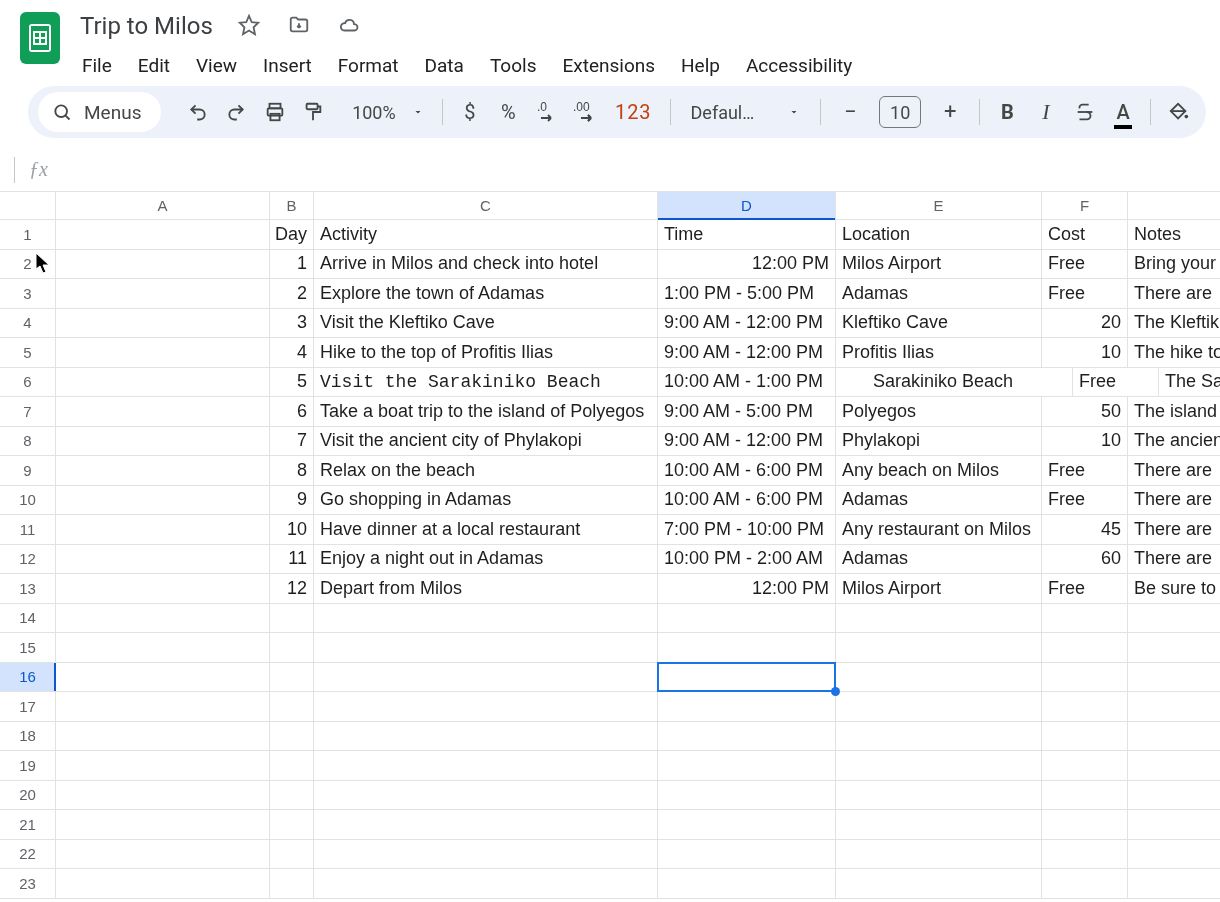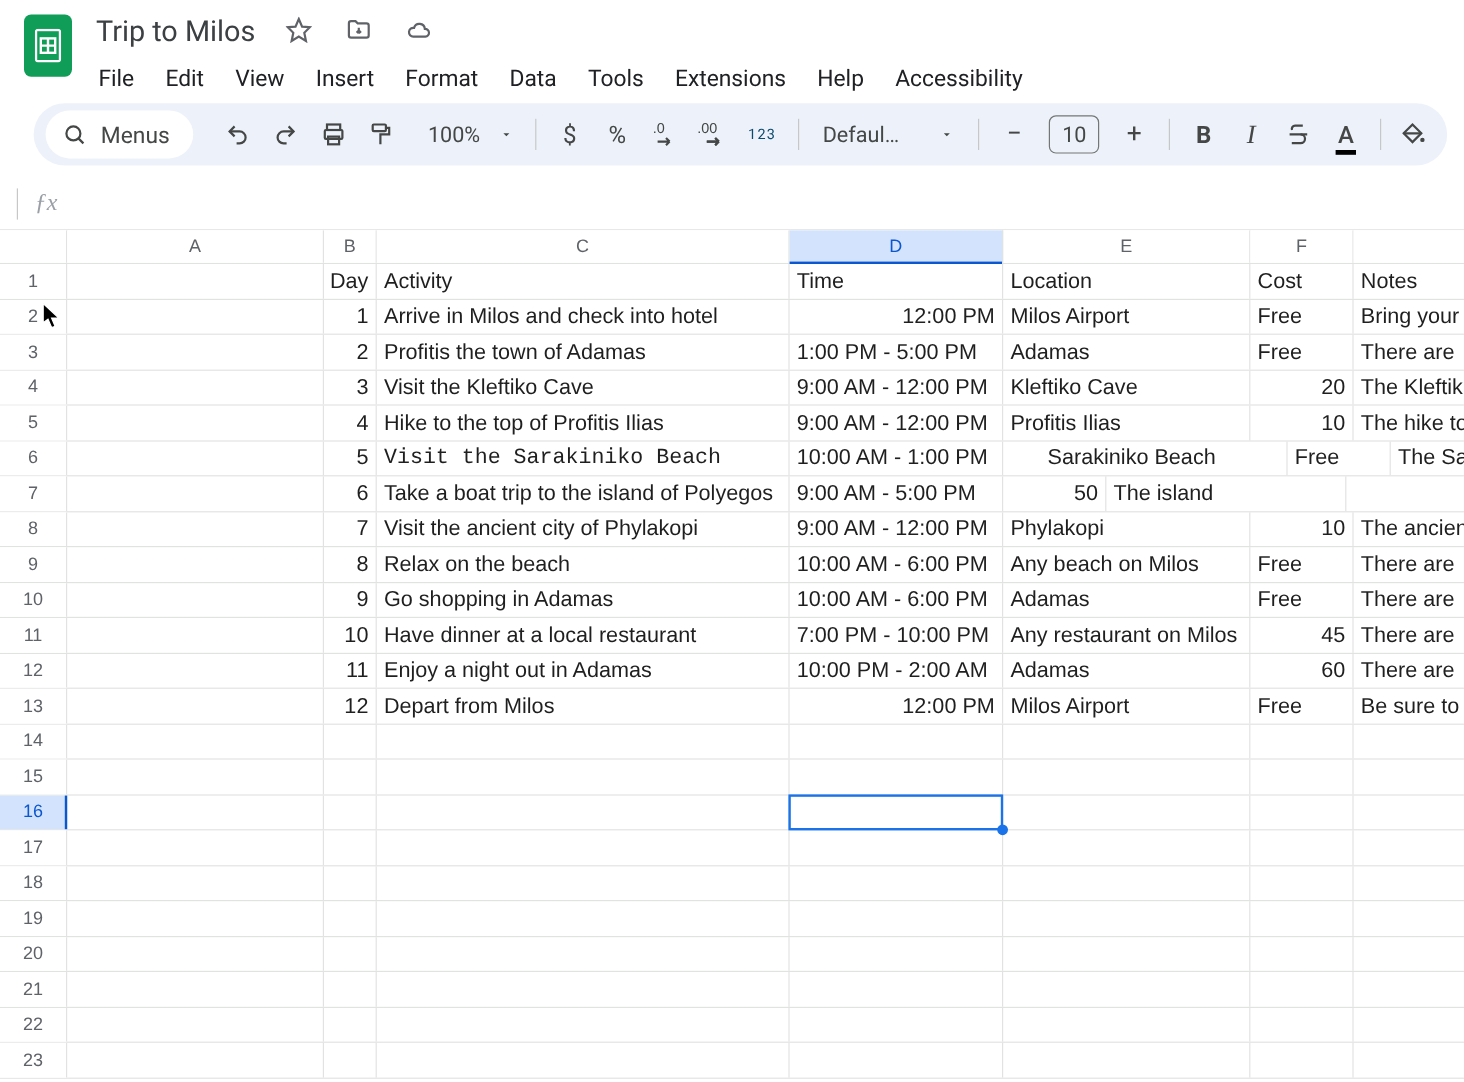--- a/index.html
+++ b/index.html
@@ -79,21 +79,21 @@
     font-size:19px;
   }
   .tb-btn {
     width:38px;height:38px;border-radius:6px;
     display:flex;align-items:center;justify-content:center;
     cursor:pointer;color:#444746;
   }
   .tb-sep { width:1px;height:26px;background:#c7c7c7;margin:0 6px; }
   .tb-zoom {display:flex;align-items:center;gap:10px;font-size:18px;color:#444746;padding:0 8px;}
   .tb-zoom .chev { margin-left:6px; }
-  .tb-text { font-size:12px;color:#0c4a6e;padding:0 8px;letter-spacing:1px; }
+  .tb-text { font-size:20px;color:#c2410c;padding:0 8px;letter-spacing:1px; }
   .tb-font {display:flex;align-items:center;gap:34px;font-size:18px;color:#444746;padding:0 10px;}
   .tb-size {display:flex;align-items:center;gap:10px;}
   .tb-size-val {
     border:1.5px solid #747775;border-radius:6px;width:42px;height:32px;
     display:flex;align-items:center;justify-content:center;font-size:18px;color:#444746;
   }
   .tb-A { position:relative;font-size:20px;font-weight:500;}
   .tb-A::after{content:"";position:absolute;left:-2px;right:-2px;bottom:-5px;height:4px;background:#000;}
   .tb-fill { color:#444746; position:relative;}
 
@@ -362,21 +362,21 @@
         <div class="cell wC" style="width: 344px;">Arrive in Milos and check into hotel</div>
         <div class="cell wD num" style="width: 178px;">12:00 PM</div>
         <div class="cell wE" style="width: 206px;">Milos Airport</div>
         <div class="cell wF" style="width: 86px;">Free</div>
         <div class="cell wG" style="width: 200px;">Bring your</div>
       </div>
       <div class="row">
         <div class="rowhead">3</div>
         <div class="cell wA" style="width: 214px;"></div>
         <div class="cell wB num" style="width: 44px;">2</div>
-        <div class="cell wC" style="width: 344px;">Profitis the town of Adamas</div>
+        <div class="cell wC" style="width: 344px;">Explore the town of Adamas</div>
         <div class="cell wD" style="width: 178px;">1:00 PM - 5:00 PM</div>
         <div class="cell wE" style="width: 206px;">Adamas</div>
         <div class="cell wF" style="width: 86px;">Free</div>
         <div class="cell wG" style="width: 200px;">There are</div>
       </div>
       <div class="row">
         <div class="rowhead">4</div>
         <div class="cell wA" style="width: 214px;"></div>
         <div class="cell wB num" style="width: 44px;">3</div>
         <div class="cell wC" style="width: 344px;">Visit the Kleftiko Cave</div>
@@ -404,20 +404,21 @@
         <div class="cell wE" style="width: 206px; margin-left: 31px;">Sarakiniko Beach</div>
         <div class="cell wF" style="width: 86px;">Free</div>
         <div class="cell wG" style="width: 200px;">The Sarak</div>
       </div>
       <div class="row">
         <div class="rowhead">7</div>
         <div class="cell wA" style="width: 214px;"></div>
         <div class="cell wB num" style="width: 44px;">6</div>
         <div class="cell wC" style="width: 344px;">Take a boat trip to the island of Polyegos</div>
         <div class="cell wD" style="width: 178px;">9:00 AM - 5:00 PM</div>
+        <div class="cell wE" style="width: 206px;">Polyegos</div>
         <div class="cell wF num" style="width: 86px;">50</div>
         <div class="cell wG" style="width: 200px;">The island</div>
       </div>
       <div class="row">
         <div class="rowhead">8</div>
         <div class="cell wA" style="width: 214px;"></div>
         <div class="cell wB num" style="width: 44px;">7</div>
         <div class="cell wC" style="width: 344px;">Visit the ancient city of Phylakopi</div>
         <div class="cell wD" style="width: 178px;">9:00 AM - 12:00 PM</div>
         <div class="cell wE" style="width: 206px;">Phylakopi</div>

